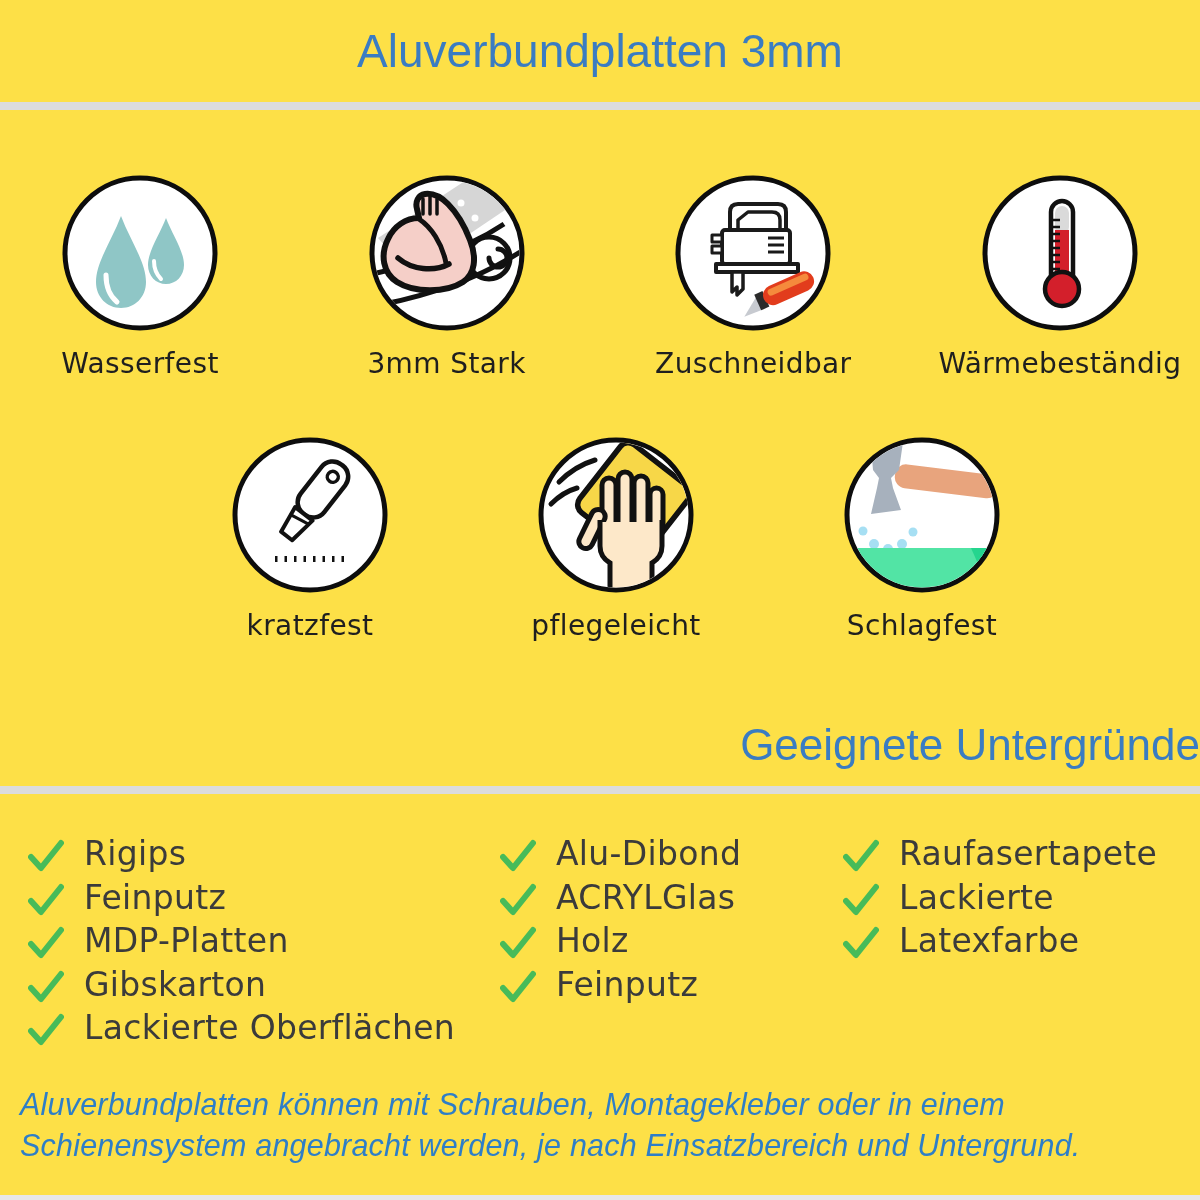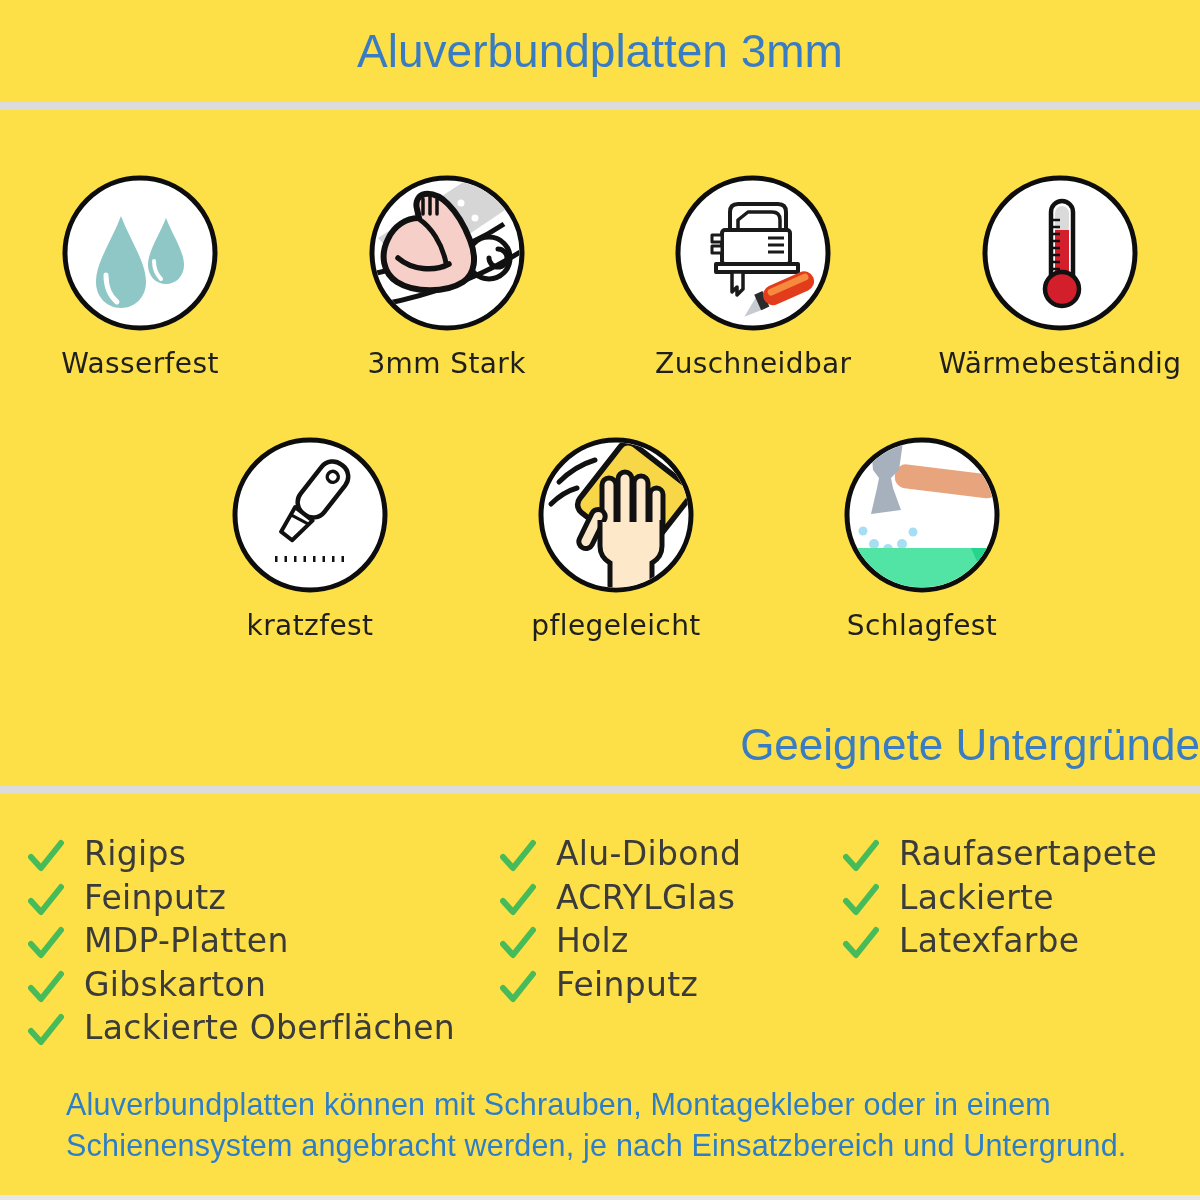--- a/index.html
+++ b/index.html
@@ -26,22 +26,22 @@
 
   .substrates { display:flex; margin-top:42px; padding-left:28px; }
   .sub-col-1 { width:472px; }
   .sub-col-2 { width:343px; }
   .sub-col-3 { width:340px; }
   .sub-item { display:flex; align-items:flex-start; margin-bottom:9px; height:34.5px; }
   .check-icon { width:36px; height:36px; flex:0 0 36px; margin-top:2px; }
   .sub-label { margin-left:20px; font-size:33px; color:#3b3b3b; letter-spacing:0.3px;
                font-family:"DejaVu Sans", sans-serif; white-space:nowrap; line-height:36px; }
 
-  .footer-note { margin-top:30px; padding-left:66px; color:#2e7ec7; font-size:30.5px;
-                 line-height:41px; letter-spacing:0.2px; }
+  .footer-note { margin-top:30px; padding-left:20px; color:#2e7ec7; font-size:30.5px;
+                 line-height:41px; letter-spacing:0.2px;font-style:italic; }
 
   svg { display:block; }
 </style>
 </head>
 <body>
 
 <div class="page">
 
   <div class="main-title">Aluverbundplatten 3mm</div>
   <div class="divider divider-1"></div>

